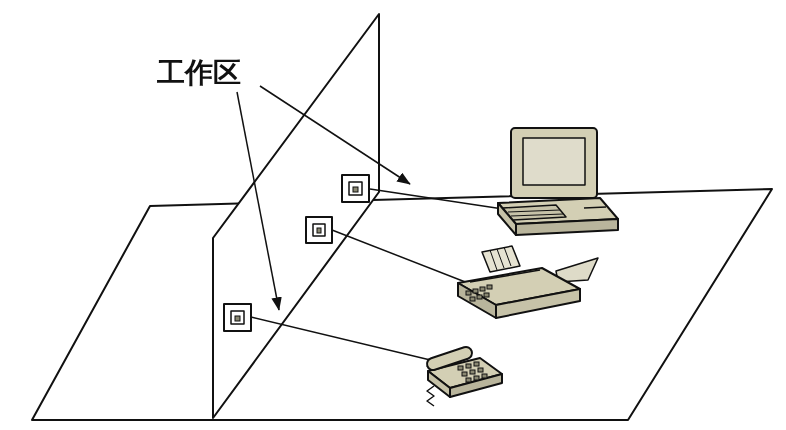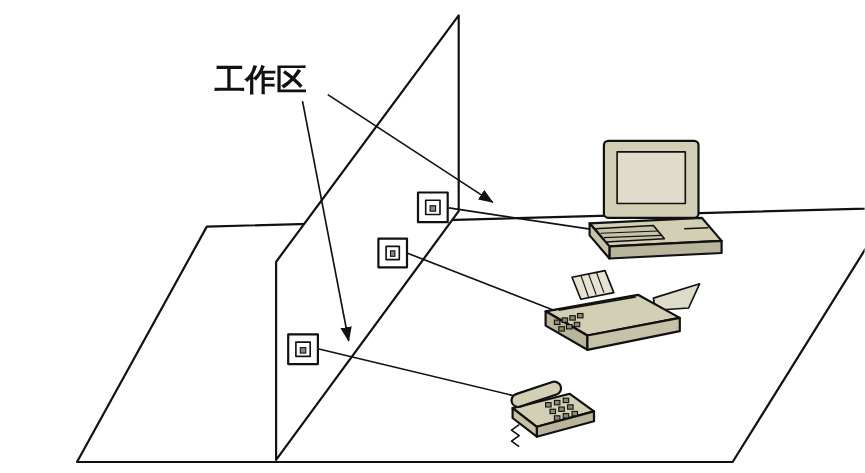--- a/index.html
+++ b/index.html
@@ -1,21 +1,21 @@
 <!DOCTYPE html>
 <html><head>
 <meta charset="utf-8">
 <style>
   * { margin:0; padding:0; box-sizing:border-box; }
   html,body { background:#ffffff; }
   body {
     width:786px; height:430px; overflow:hidden;
     font-family:"Liberation Sans","DejaVu Sans",sans-serif;
   }
-  .canvas { position:relative; width:786px; height:430px; background:#ffffff;padding-left:38px; }
+  .canvas { position:relative; width:786px; height:430px; background:#ffffff; }
   svg { display:block; }
   .ln2  { stroke:#111111; stroke-width:2;   stroke-linejoin:round; }
   .ln15 { stroke:#111111; stroke-width:1.5; stroke-linejoin:round; }
   .ln1  { stroke:#111111; stroke-width:1; }
   .nofill { fill:none; }
   text.label {
     font-size:28px; font-weight:600; fill:#111111;
     font-family:"Liberation Sans","DejaVu Sans",sans-serif;
   }
 </style>

